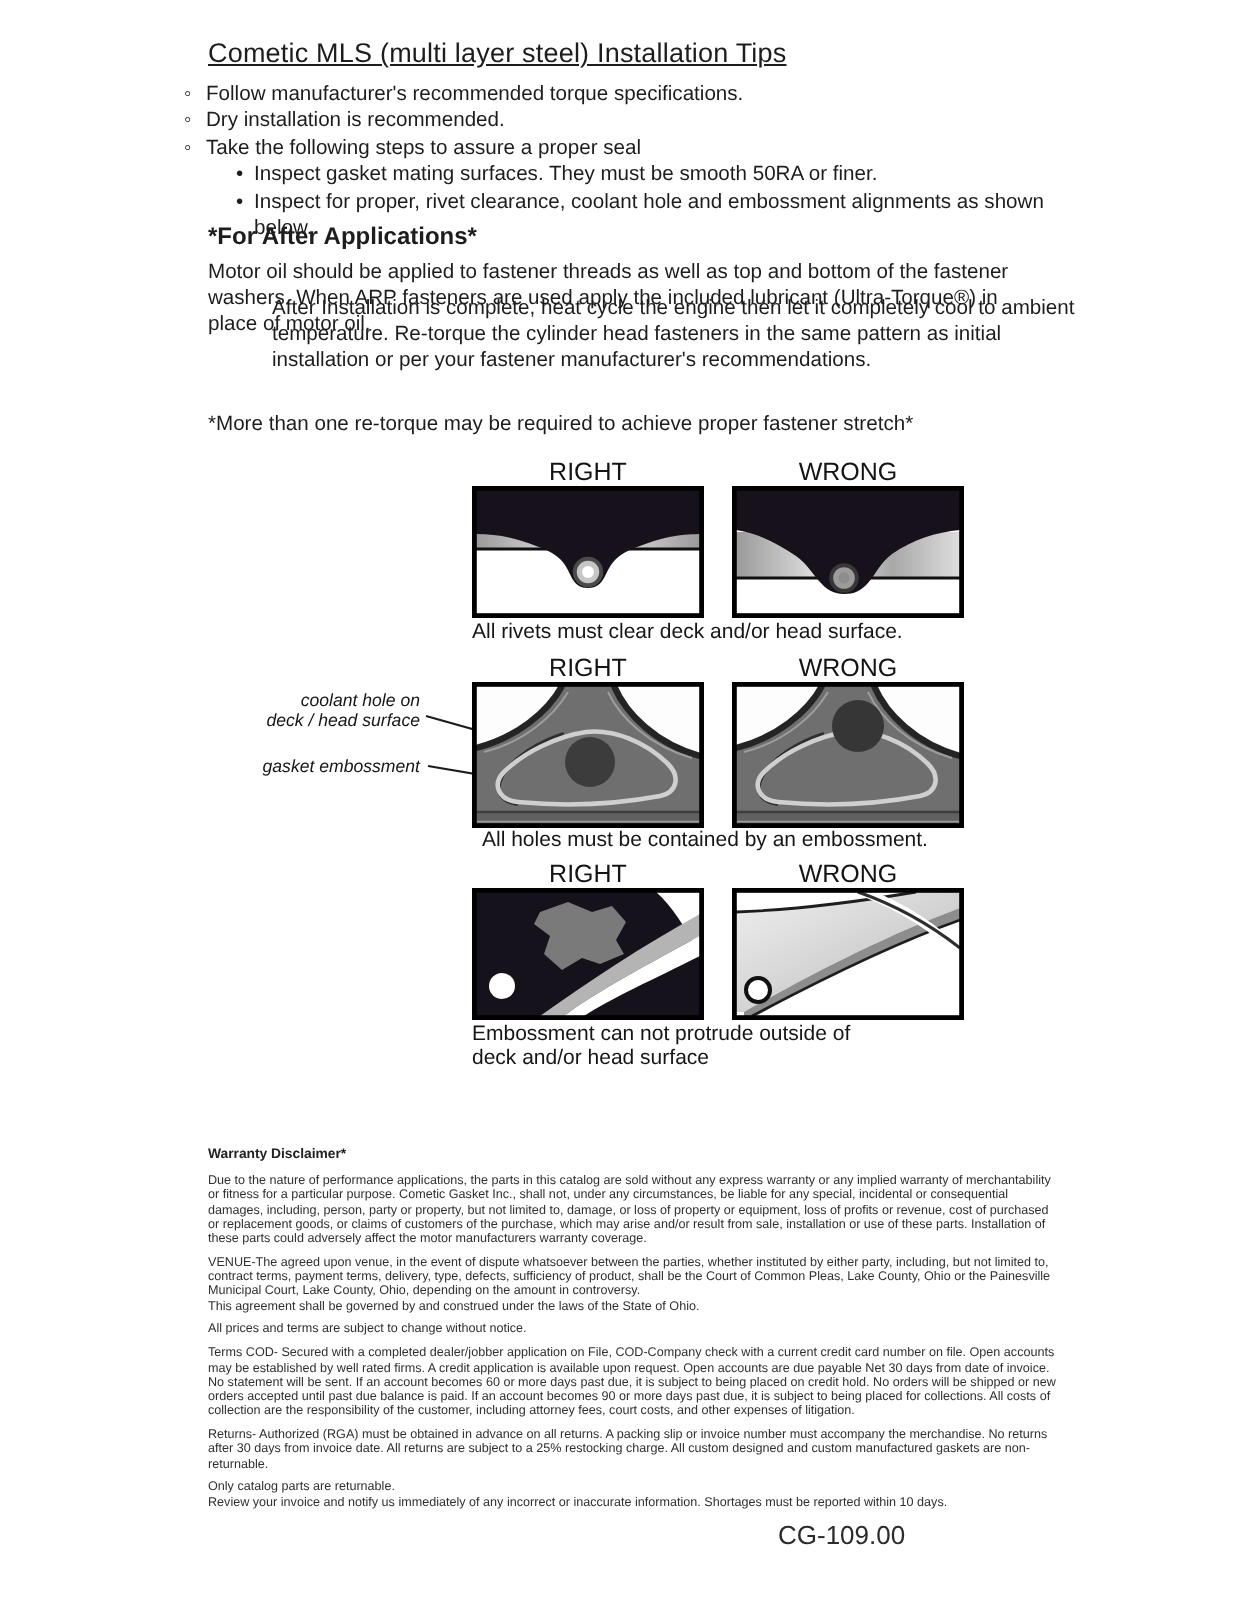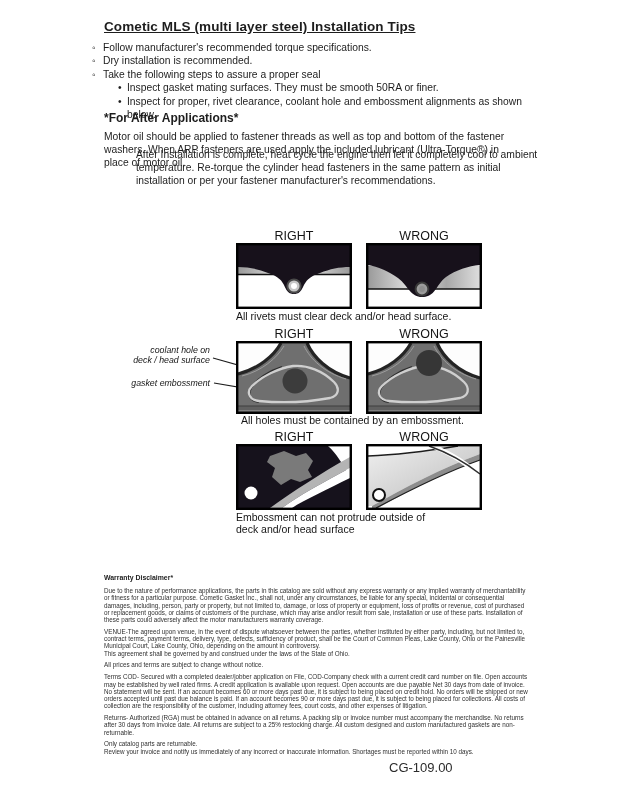--- a/index.html
+++ b/index.html
@@ -3,21 +3,21 @@
 <meta charset="utf-8">
 <style>
   html,body { margin:0; padding:0; background:#ffffff; }
   .page {
     position:relative; width:618px; height:800px; background:#ffffff;
     font-family:"Liberation Sans", sans-serif; color:#1d1d1d; overflow:hidden;
   }
   
   .title {
     position:absolute; left:104px; top:19px; margin:0;
-    font-size:13.5px; font-weight:bold; text-decoration:underline; letter-spacing:.1px;
+    font-size:13.5px; font-weight:normal; text-decoration:underline; letter-spacing:.1px;
   }
   .tips { position:absolute; left:92px; top:41px; width:460px; font-size:10.3px; line-height:13.4px; }
   .bullet { display:flex; }
   .bullet .dot { width:11px; flex:0 0 11px; }
   .bullet.sub { padding-left:26px; }
   .bullet.sub .dot { width:9px; flex:0 0 9px; }
   
   .diesel-h { position:absolute; left:104px; top:111px; margin:0; font-size:12px; font-weight:bold; }
   .body { position:absolute; left:104px; width:402px; margin:0; font-size:10.3px; line-height:13.2px; }
   .p1 { top:130px; }
@@ -73,20 +73,21 @@
     </div>
     <div class="bullet sub">
       <span class="dot">•</span>
       <span>Inspect for proper, rivet clearance, coolant hole and embossment alignments as shown below.</span>
     </div>
   </div>
 
   <h2 class="diesel-h">*For After Applications*</h2>
   <p class="body p1">Motor oil should be applied to fastener threads as well as top and bottom of the fastener washers. When ARP fasteners are used apply the included lubricant (Ultra-Torque®) in place of motor oil.</p>
   <p class="body p2">After Installation is complete, heat cycle the engine then let it completely cool to ambient temperature. Re-torque the cylinder head fasteners in the same pattern as initial installation or per your fastener manufacturer's recommendations.</p>
+  <p class="body p3">*More than one re-torque may be required to achieve proper fastener stretch*</p>
 
   <div class="row1">
     <div class="dlabel lab-l">RIGHT</div>
     <div class="dlabel lab-r">WRONG</div>
 
     <svg class="panel pan-1l" width="116" height="66" viewBox="0 0 116 66">
       <defs>
         <linearGradient id="g1a" x1="0" y1="0" x2="1" y2="0">
           <stop offset="0" stop-color="#9a9a9a"></stop>
             <stop offset="0.35" stop-color="#d8d8d8"></stop>

